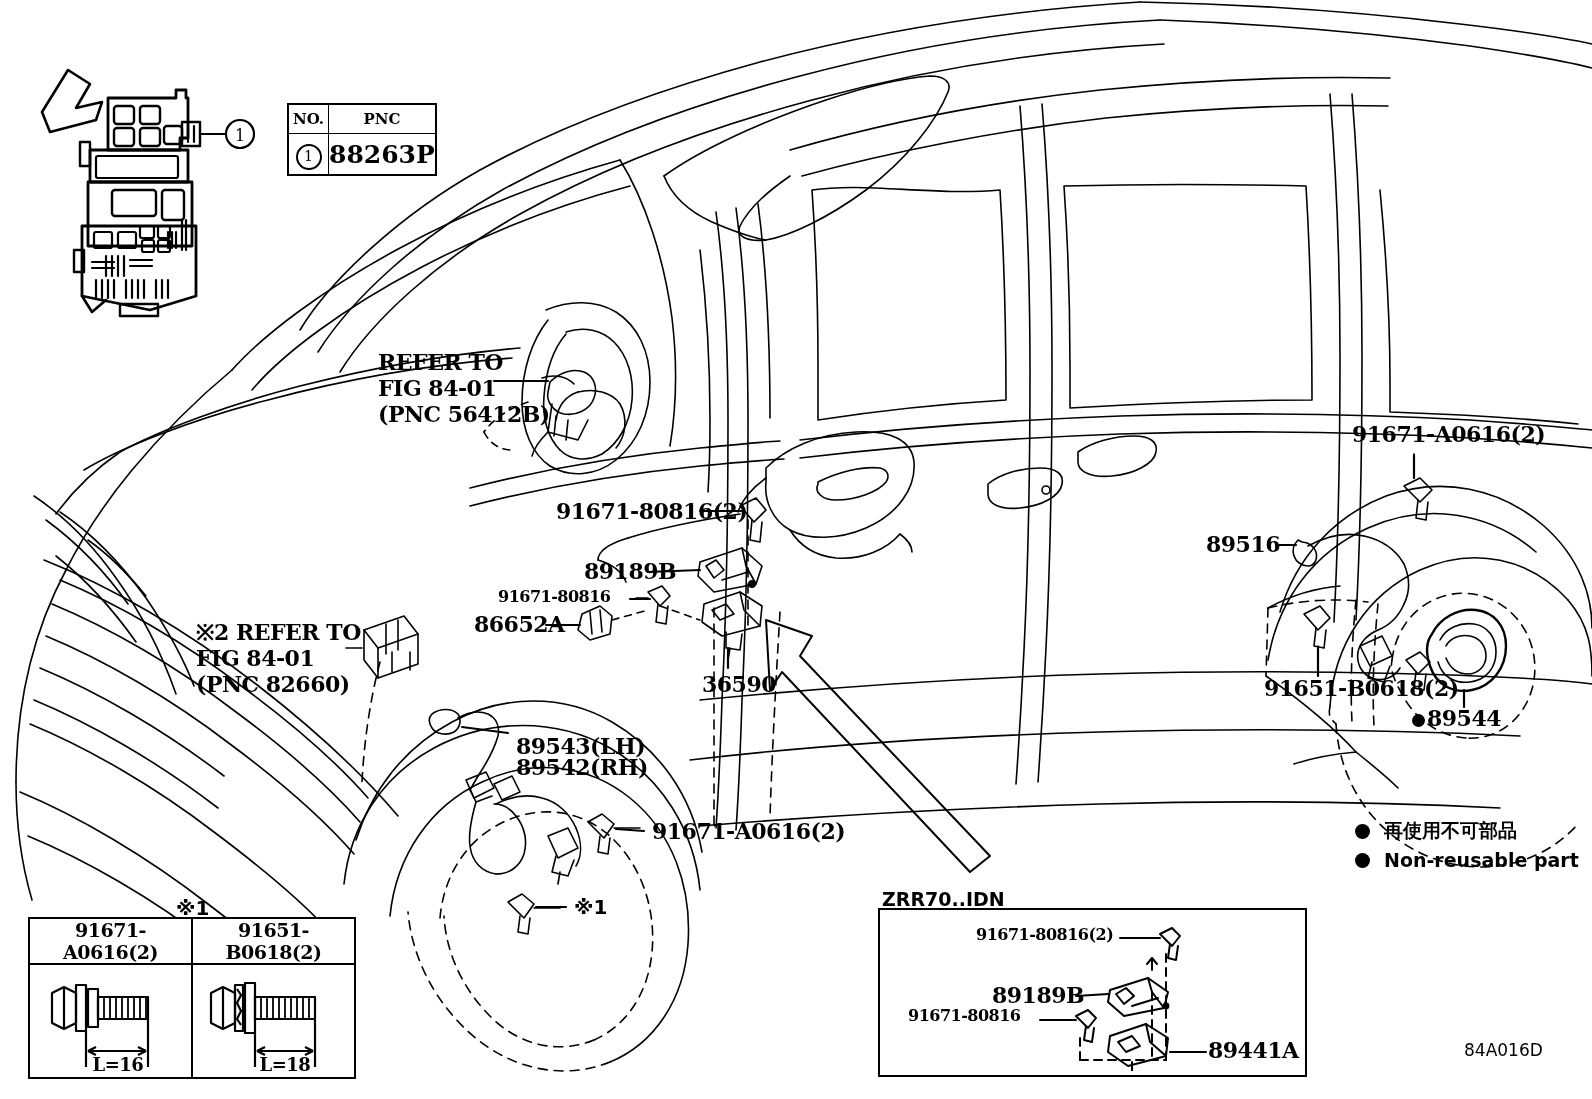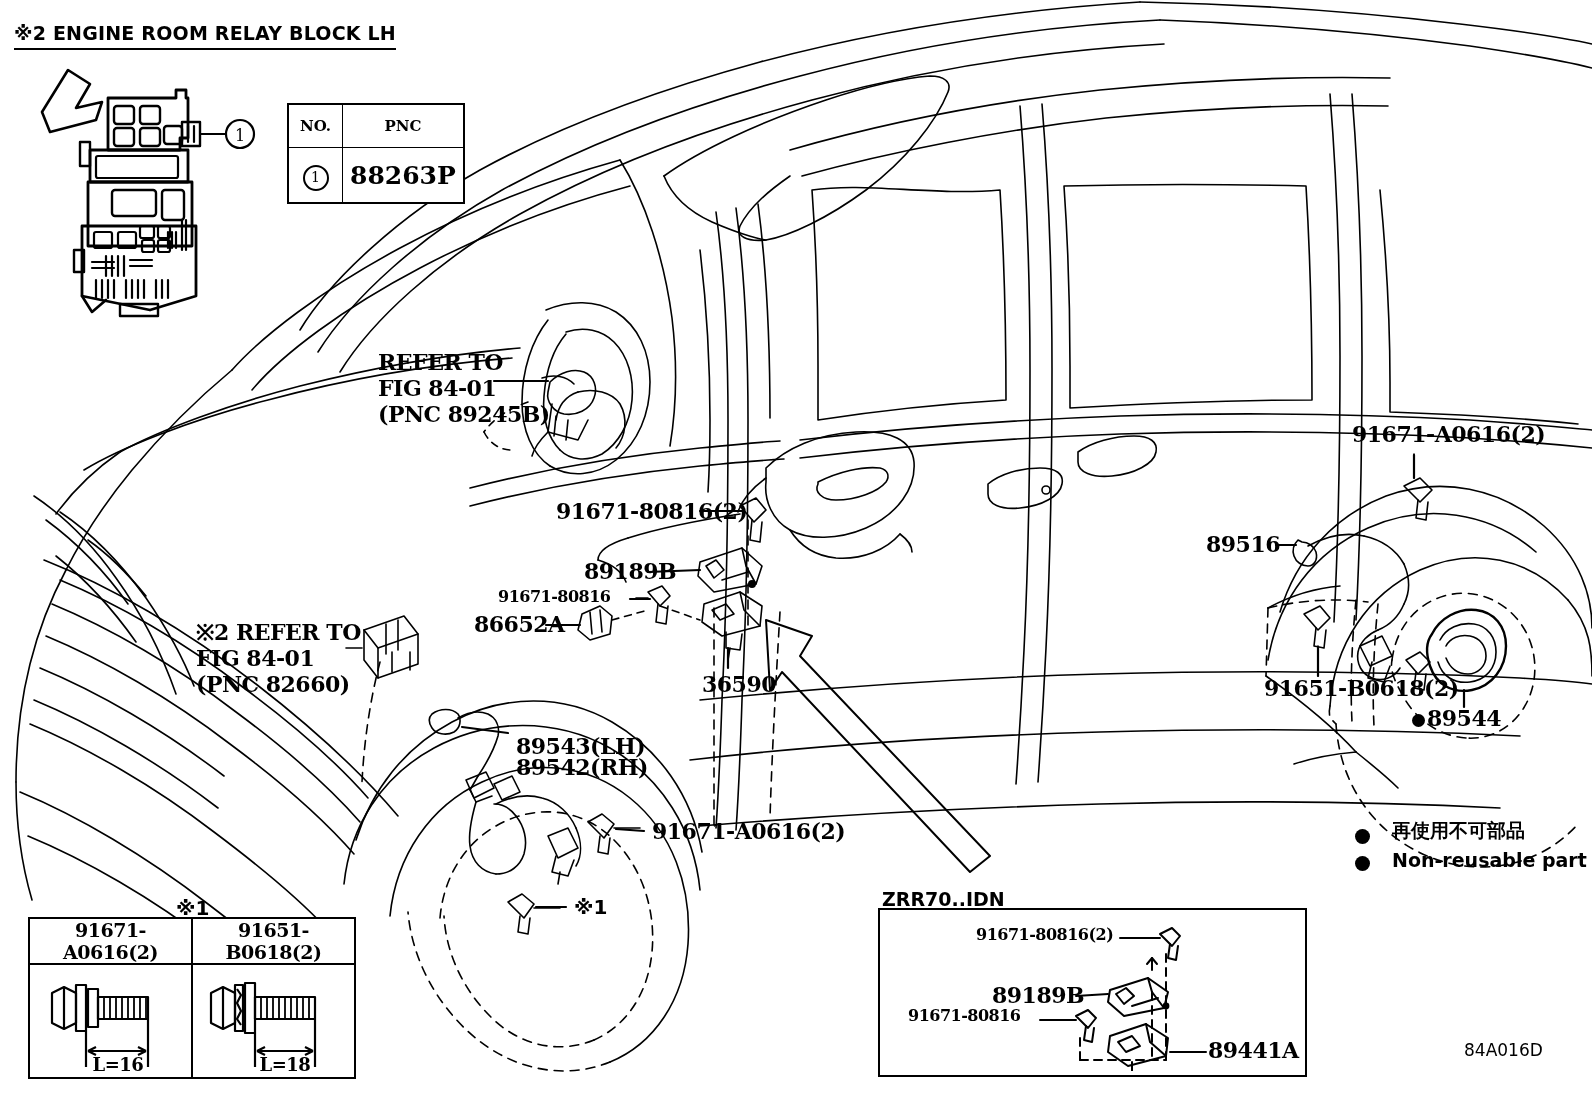--- a/index.html
+++ b/index.html
@@ -42,21 +42,21 @@
   #pnc-table{
     position:absolute;left:287px;top:103px;
     border:2px solid #000;border-collapse:collapse;
     background:#fff;
   }
   #pnc-table td{
     border:1.5px solid #000;
     text-align:center;vertical-align:middle;
     font-family:"DejaVu Serif","Liberation Serif",serif;
     font-weight:bold;
-    padding:7px;
+    padding:0;
   }
   #pnc-table .h{height:28px;font-size:15px;}
   #pnc-table .b{height:40px;font-size:25px;}
   #pnc-table .cno{width:39px;}
   #pnc-table .cpnc{width:101px;}
   .circ{
     display:inline-block;width:22px;height:22px;border:2px solid #000;
     border-radius:50%;line-height:20px;font-size:14px;text-align:center;
     font-family:"DejaVu Serif",serif;font-weight:normal;
   }
@@ -84,21 +84,21 @@
     border:2.5px solid #000;background:#fff;
   }
   #inset-code{
     position:absolute;left:882px;top:888px;
     font-family:"DejaVu Sans","Liberation Sans",sans-serif;
     font-weight:bold;font-size:19px;
   }
 
   
   #legend{position:absolute;left:1355px;top:818px;}
-  #legend .row{display:flex;align-items:flex-end;gap:22px;margin-bottom:5px;white-space:nowrap;}
+  #legend .row{display:flex;align-items:center;gap:14px;margin-bottom:5px;white-space:nowrap;}
   #legend .dot{
     width:15px;height:15px;border-radius:50%;background:#000;flex:0 0 auto;
   }
   #legend .jp{
     font-family:"DejaVu Sans","Liberation Sans",sans-serif;
     font-weight:bold;font-size:19px;
   }
   #legend .en{
     font-family:"DejaVu Sans","Liberation Sans",sans-serif;
     font-weight:bold;font-size:19px;
@@ -497,41 +497,40 @@
       <line x1="1414" y1="455" x2="1414" y2="478"></line>
 
       <line x1="1276" y1="545" x2="1296" y2="545"></line>
 
       <line x1="1318" y1="676" x2="1318" y2="648"></line>
 
       <line x1="1464" y1="707" x2="1464" y2="690"></line>
     </g>
   </svg>
 
-  <div id="hdr">※2 ENGINE ROOM RELAY BLOCK LH</div>
 
   <table id="pnc-table">
     <tbody>
         <tr>
       <td class="h cno">NO.</td>
       <td class="h cpnc">PNC</td>
     </tr>
     <tr>
       <td class="b cno">
         <span class="circ">1</span>
       </td>
       <td class="b cpnc">88263P</td>
     </tr>
   </tbody>
     </table>
 
   <div class="lbl" style="left:378px;top:350px;">
     <div>REFER TO</div>
     <div>FIG 84-01</div>
-    <div>(PNC 89245B)</div>
+    <div>(PNC 56412B)</div>
   </div>
 
   <div class="lbl" style="left:196px;top:620px;">
     <div>※2 REFER TO</div>
     <div>FIG 84-01</div>
     <div>(PNC 82660)</div>
   </div>
 
   <div class="lbl" style="left:556px;top:499px;">91671-80816(2)</div>
 

